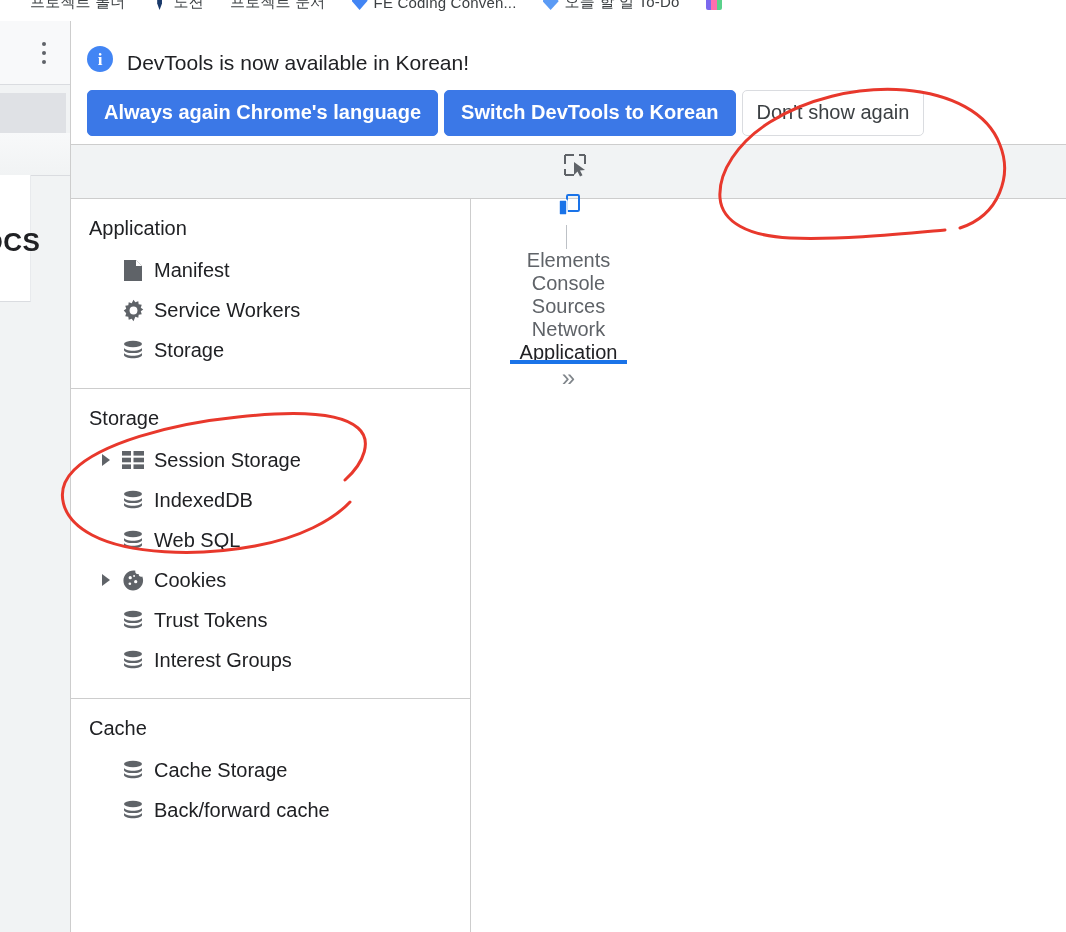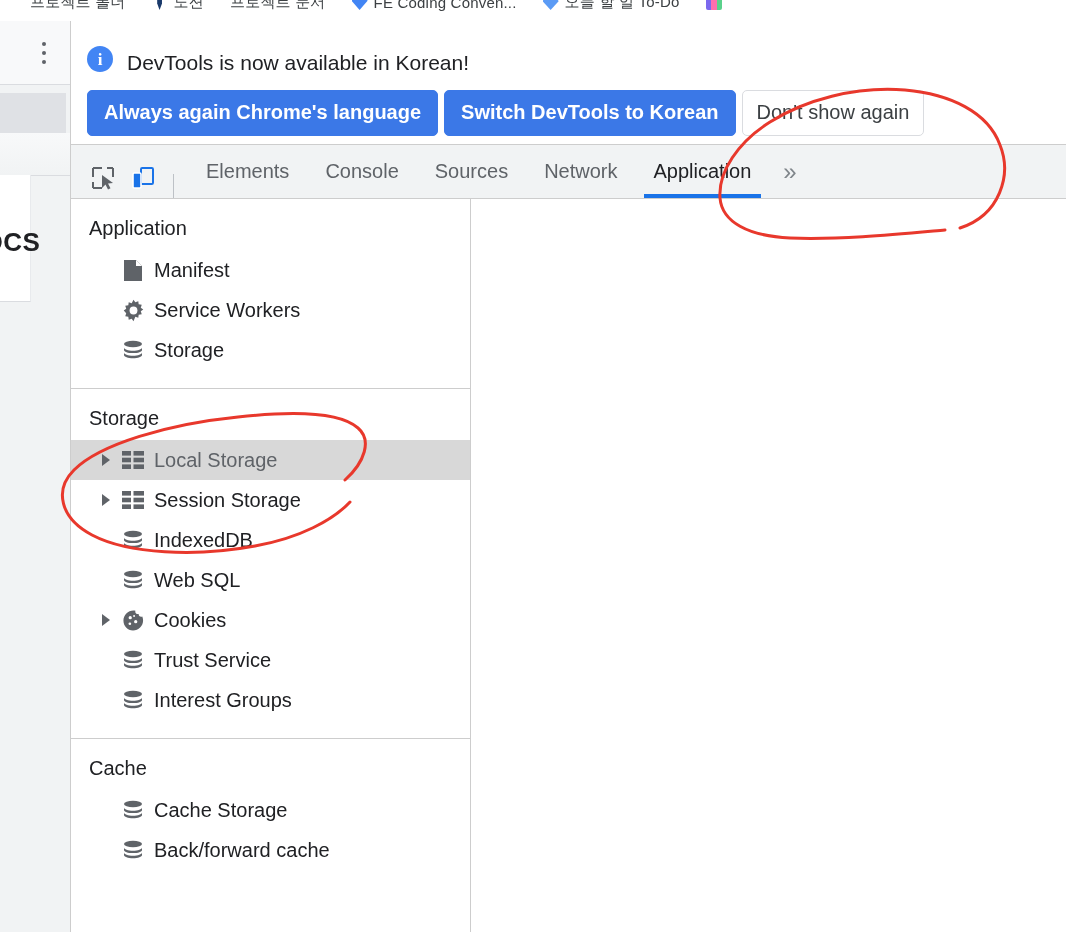--- a/index.html
+++ b/index.html
@@ -197,26 +197,27 @@
     color: #3c4043;
     border: 1px solid #dadce0;
     font-weight: 400;
     padding: 11px 14px 13px 14px;
   }
 
   
   .tabstrip {
     position: relative;
     display: flex;
-    align-items: flex-end;
+    align-items: center;
     height: 55px;
     background: #f1f3f4;
     border-top: 1px solid #cdcdcd;
     border-bottom: 1px solid #cdcdcd;
     box-sizing: border-box;
+    flex-direction: column;
   }
   .tool-btn {
     width: 40px; height: 40px;
     display: flex;
     align-items: center;
     justify-content: center;
     cursor: pointer;
     flex: none;
   }
   .tool-btn:first-child { margin-left: 12px; }
@@ -461,55 +462,37 @@
               </g>
             </svg>
           </span>
           <span class="tree-label">Storage</span>
         </div>
       </div>
 
       <div class="tree-group">
         <div class="group-title">Storage</div>
 
-        <div class="tree-item selected">
+
+        <div class="tree-item">
           <span class="twisty">
               <span></span>
             </span>
           <span class="tree-icon">
             <svg width="22" height="18" viewBox="0 0 22 18">
               <g fill="#5f6368">
                 <rect x="0" y="0" width="9" height="4.6"></rect>
                 <rect x="11.5" y="0" width="10.5" height="4.6"></rect>
                 <rect x="0" y="6.7" width="9" height="4.6"></rect>
                 <rect x="11.5" y="6.7" width="10.5" height="4.6"></rect>
                 <rect x="0" y="13.4" width="9" height="4.6"></rect>
                 <rect x="11.5" y="13.4" width="10.5" height="4.6"></rect>
               </g>
             </svg>
           </span>
-          <span class="tree-label">Local Storage</span>
-        </div>
-
-        <div class="tree-item">
-          <span class="twisty">
-              <span></span>
-            </span>
-          <span class="tree-icon">
-            <svg width="22" height="18" viewBox="0 0 22 18">
-              <g fill="#5f6368">
-                <rect x="0" y="0" width="9" height="4.6"></rect>
-                <rect x="11.5" y="0" width="10.5" height="4.6"></rect>
-                <rect x="0" y="6.7" width="9" height="4.6"></rect>
-                <rect x="11.5" y="6.7" width="10.5" height="4.6"></rect>
-                <rect x="0" y="13.4" width="9" height="4.6"></rect>
-                <rect x="11.5" y="13.4" width="10.5" height="4.6"></rect>
-              </g>
-            </svg>
-          </span>
           <span class="tree-label">Session Storage</span>
         </div>
 
         <div class="tree-item">
           <span class="twisty empty"></span>
           <span class="tree-icon">
             <svg width="22" height="22" viewBox="0 0 22 22">
               <g fill="#5f6368">
                 <ellipse cx="11" cy="5" rx="9" ry="3.2"></ellipse>
                 <path d="M2 8.5c0 1.8 4 3.2 9 3.2s9-1.4 9-3.2v2.4c0 1.8-4 3.2-9 3.2s-9-1.4-9-3.2z"></path>
@@ -554,21 +537,21 @@
           <span class="twisty empty"></span>
           <span class="tree-icon">
             <svg width="22" height="22" viewBox="0 0 22 22">
               <g fill="#5f6368">
                 <ellipse cx="11" cy="5" rx="9" ry="3.2"></ellipse>
                 <path d="M2 8.5c0 1.8 4 3.2 9 3.2s9-1.4 9-3.2v2.4c0 1.8-4 3.2-9 3.2s-9-1.4-9-3.2z"></path>
                 <path d="M2 13.6c0 1.8 4 3.2 9 3.2s9-1.4 9-3.2V16c0 1.8-4 3.3-9 3.3s-9-1.5-9-3.3z"></path>
               </g>
             </svg>
           </span>
-          <span class="tree-label">Trust Service</span>
+          <span class="tree-label">Trust Tokens</span>
         </div>
 
         <div class="tree-item">
           <span class="twisty empty"></span>
           <span class="tree-icon">
             <svg width="22" height="22" viewBox="0 0 22 22">
               <g fill="#5f6368">
                 <ellipse cx="11" cy="5" rx="9" ry="3.2"></ellipse>
                 <path d="M2 8.5c0 1.8 4 3.2 9 3.2s9-1.4 9-3.2v2.4c0 1.8-4 3.2-9 3.2s-9-1.4-9-3.2z"></path>
                 <path d="M2 13.6c0 1.8 4 3.2 9 3.2s9-1.4 9-3.2V16c0 1.8-4 3.3-9 3.3s-9-1.5-9-3.3z"></path>

